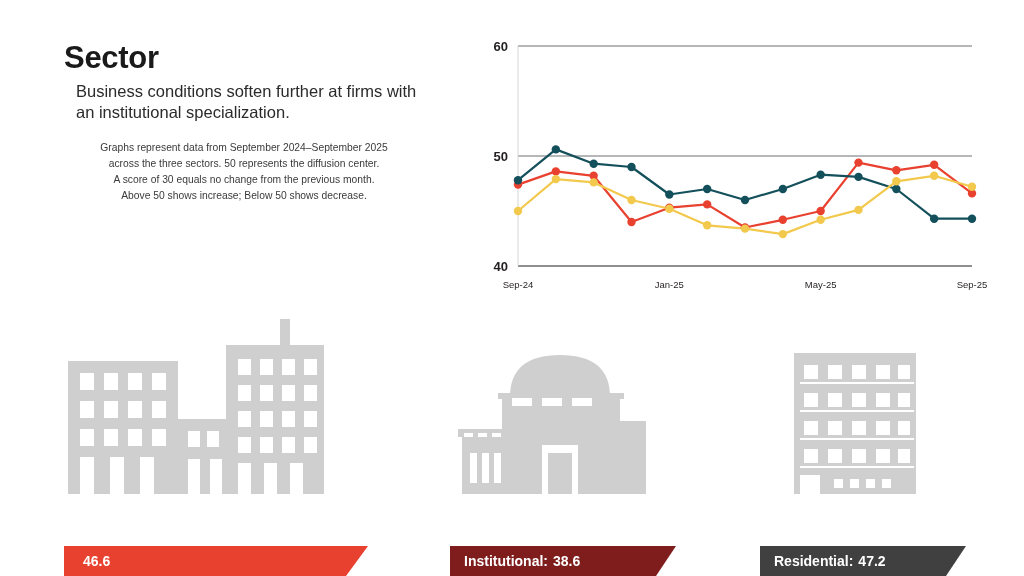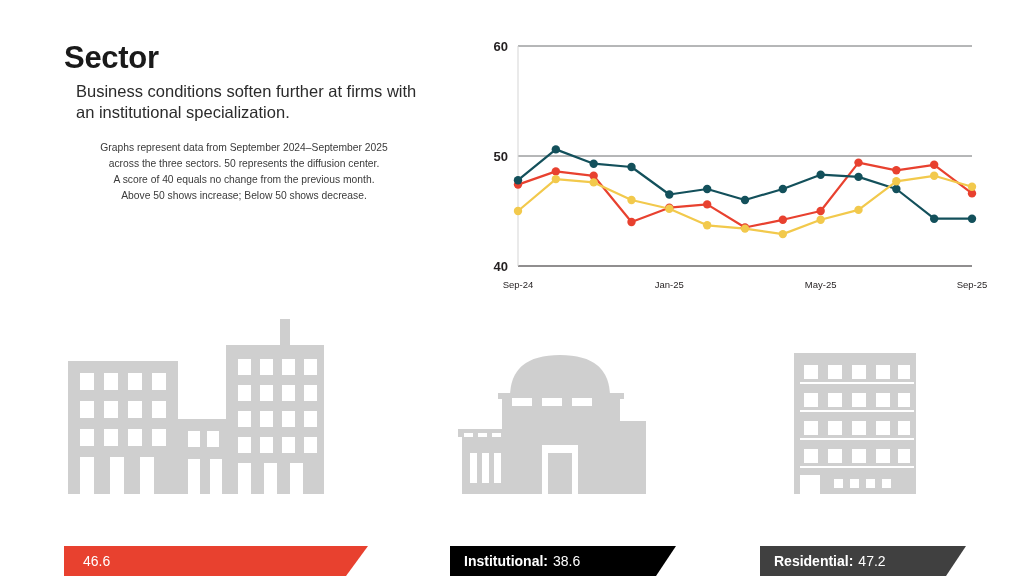--- a/index.html
+++ b/index.html
@@ -72,33 +72,33 @@
     bottom: 0;
     height: 30px;
     display: flex;
     align-items: center;
     padding-left: 14px;
     color: #ffffff;
     font-size: 14px;
     white-space: nowrap;
   }
   .ribbon .lab { font-weight: bold; }
-  .ribbon .val { font-weight: normal; margin-left: 5px; text-align: center; }
+  .ribbon .val { font-weight: bold; margin-left: 5px; text-align: center; }
 
   
   .ribbon.commercial {
     left: 64px;
     width: 290px;
     background: #e8412f;
     clip-path: polygon(0 0, 100% 0, calc(100% - 22px) 100%, 0 100%);
   }
   .ribbon.institutional {
     left: 450px;
     width: 212px;
-    background: #000000;
+    background: #7f1d1d;
     clip-path: polygon(0 0, 100% 0, calc(100% - 20px) 100%, 0 100%);
   }
   .ribbon.residential {
     left: 760px;
     width: 192px;
     background: #404040;
     clip-path: polygon(0 0, 100% 0, calc(100% - 20px) 100%, 0 100%);
   }
   .ribbon.residential .lab { color: #ffffff; }
   .ribbon.residential .val { color: #ffffff; }
@@ -113,21 +113,21 @@
 <body>
 
 <div class="stage">
 
   <div class="text-block">
     <h1 class="title">Sector</h1>
     <p class="subtitle">Business conditions soften further at firms with an institutional specialization.</p>
     <div class="note">
       <div>Graphs represent data from September 2024–September 2025</div>
       <div>across the three sectors. 50 represents the diffusion center.</div>
-      <div>A score of 40 equals no change from the previous month.</div>
+      <div>A score of 30 equals no change from the previous month.</div>
       <div>Above 50 shows increase; Below 50 shows decrease.</div>
     </div>
   </div>
 
   <div class="chart-wrap">
     <svg class="chart-svg" id="chart" width="520" height="280" viewBox="0 0 520 280">
         <line x1="48" x2="502" y1="236" y2="236" stroke="none" stroke-width="1"></line>
         <line x1="48" x2="502" y1="126" y2="126" stroke="#6d6e71" stroke-width="1"></line>
         <line x1="48" x2="502" y1="16" y2="16" stroke="#6d6e71" stroke-width="1"></line>
         <line x1="48" x2="502" y1="236" y2="236" stroke="#231f20" stroke-width="1.2"></line>

